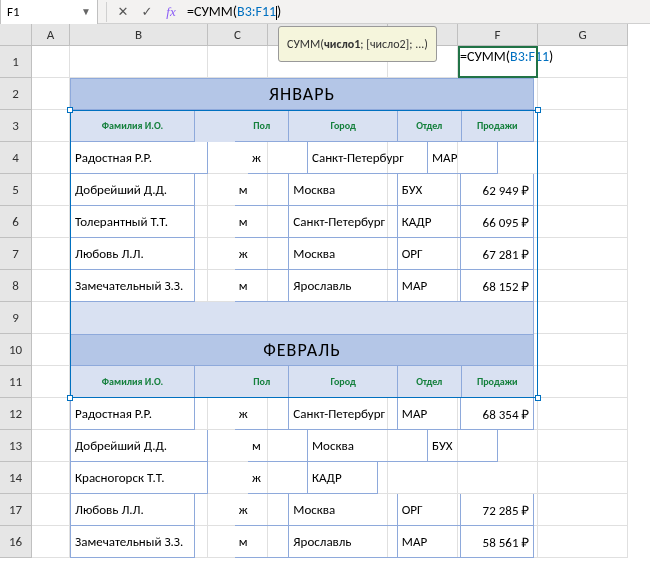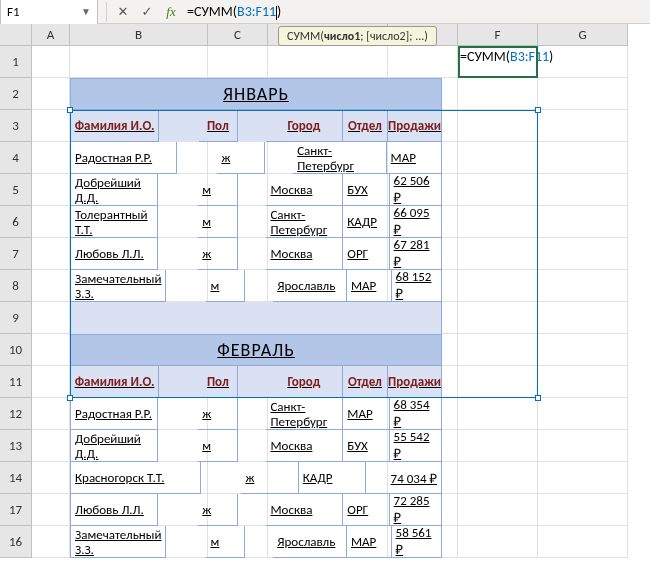--- a/index.html
+++ b/index.html
@@ -46,21 +46,21 @@
     .fb-btn {
       width: 24px;
       height: 20px;
       display: flex;
       align-items: center;
       justify-content: center;
       color: #666;
     }
     .fb-btn.cancel { color: #555; }
     .fb-btn.enter { color: #555; }
-    .fb-btn.fx { font-style: italic; font-family: 'Times New Roman', serif; color: #4d7c0f; }
+    .fb-btn.fx { font-style: italic; font-family: 'Times New Roman', serif; color: #8b5cf6; }
     .formula-input {
       flex: 1;
       font-size: 14px;
       padding: 0 4px;
       font-family: Calibri, Arial, sans-serif;
     }
     .formula-input .ref { color: #0070c0; }
     .formula-input .cursor {
       display: inline-block;
       width: 1px;
@@ -70,21 +70,21 @@
     }
     
     
     .fn-tooltip {
       position: absolute;
       left: 278px;
       top: 26px;
       background: #f5f5dc;
       border: 1px solid #999;
       border-radius: 3px;
-      padding: 2px 8px;
+      padding: 10px 8px;
       font-size: 12px;
       color: #333;
       z-index: 10;
     }
     .fn-tooltip .bold { font-weight: bold; }
     
     
     .grid-wrap {
       display: flex;
       position: relative;
@@ -145,22 +145,21 @@
       padding: 0 4px;
       overflow: visible;
       white-space: nowrap;
     }
     
     
     .data-table {
       position: absolute;
       left: 38px;
       top: 0;
-      width: 372px;
-      text-decoration: underline;
+      width: 464px;
     }
     .month-title {
       height: 32px;
       background: #b4c6e7;
       border: 1px solid #8ea9db;
       display: flex;
       align-items: center;
       justify-content: center;
       font-size: 18px;
       font-weight: normal;
@@ -172,41 +171,41 @@
       background: #d9e1f2;
     }
     .tbl-header > div {
       border: 1px solid #8ea9db;
       border-top: none;
       border-left: none;
       display: flex;
       align-items: center;
       justify-content: center;
       font-weight: bold;
-      color: #7f1d1d;
-      font-size: 13px;
+      color: #15803d;
+      font-size: 10px;
     }
     .tbl-header > div:first-child { border-left: 1px solid #8ea9db; }
     .tbl-data-row {
       display: flex;
       height: 32px;
     }
     .tbl-data-row > div {
       border: 1px solid #8ea9db;
       border-top: none;
       border-left: none;
       display: flex;
       align-items: center;
       padding: 0 4px;
       font-size: 13px;
     }
     .tbl-data-row > div:first-child { border-left: 1px solid #8ea9db; }
     .tc-name { width: 138px; }
     .tc-gen { width: 60px; margin-left: 40px; }
-    .tc-city { width: 120px; margin-left: 28px; }
+    .tc-city { width: 120px; }
     .tc-dept { width: 70px; }
     .tc-sales { width: 80px; justify-content: flex-end; }
     .spacer-row { height: 32px; background: #d9e1f2; border-left: 1px solid #8ea9db; border-right: 1px solid #8ea9db; }
     
     
     .active-cell {
       position: absolute;
       left: 458px;
       top: 22px;
       width: 80px;
@@ -463,21 +462,21 @@
                 <div class="tc-name">Радостная Р.Р.</div>
                 <div class="tc-gen">ж</div>
                 <div class="tc-city">Санкт-Петербург</div>
                 <div class="tc-dept">МАР</div>
               </div>
               <div class="tbl-data-row">
                 <div class="tc-name">Добрейший Д.Д.</div>
                 <div class="tc-gen">м</div>
                 <div class="tc-city">Москва</div>
                 <div class="tc-dept">БУХ</div>
-                <div class="tc-sales">62 506 ₽</div>
+                <div class="tc-sales">62 949 ₽</div>
               </div>
               <div class="tbl-data-row">
                 <div class="tc-name">Толерантный Т.Т.</div>
                 <div class="tc-gen">м</div>
                 <div class="tc-city">Санкт-Петербург</div>
                 <div class="tc-dept">КАДР</div>
                 <div class="tc-sales">66 095 ₽</div>
               </div>
               <div class="tbl-data-row">
                 <div class="tc-name">Любовь Л.Л.</div>
@@ -509,27 +508,25 @@
                 <div class="tc-gen">ж</div>
                 <div class="tc-city">Санкт-Петербург</div>
                 <div class="tc-dept">МАР</div>
                 <div class="tc-sales">68 354 ₽</div>
               </div>
               <div class="tbl-data-row">
                 <div class="tc-name">Добрейший Д.Д.</div>
                 <div class="tc-gen">м</div>
                 <div class="tc-city">Москва</div>
                 <div class="tc-dept">БУХ</div>
-                <div class="tc-sales">55 542 ₽</div>
               </div>
               <div class="tbl-data-row">
                 <div class="tc-name">Красногорск Т.Т.</div>
                 <div class="tc-gen">ж</div>
                 <div class="tc-dept">КАДР</div>
-                <div class="tc-sales">74 034 ₽</div>
               </div>
               <div class="tbl-data-row">
                 <div class="tc-name">Любовь Л.Л.</div>
                 <div class="tc-gen">ж</div>
                 <div class="tc-city">Москва</div>
                 <div class="tc-dept">ОРГ</div>
                 <div class="tc-sales">72 285 ₽</div>
               </div>
               <div class="tbl-data-row">
                 <div class="tc-name">Замечательный З.З.</div>

